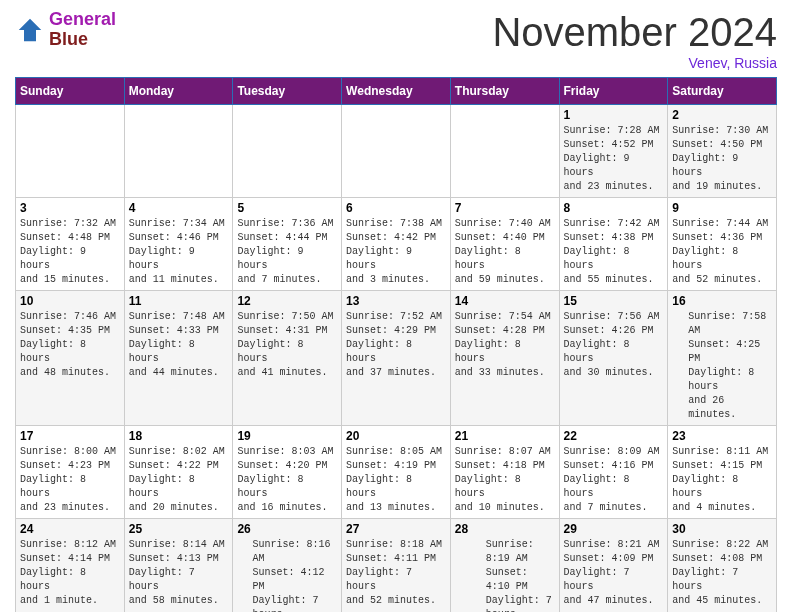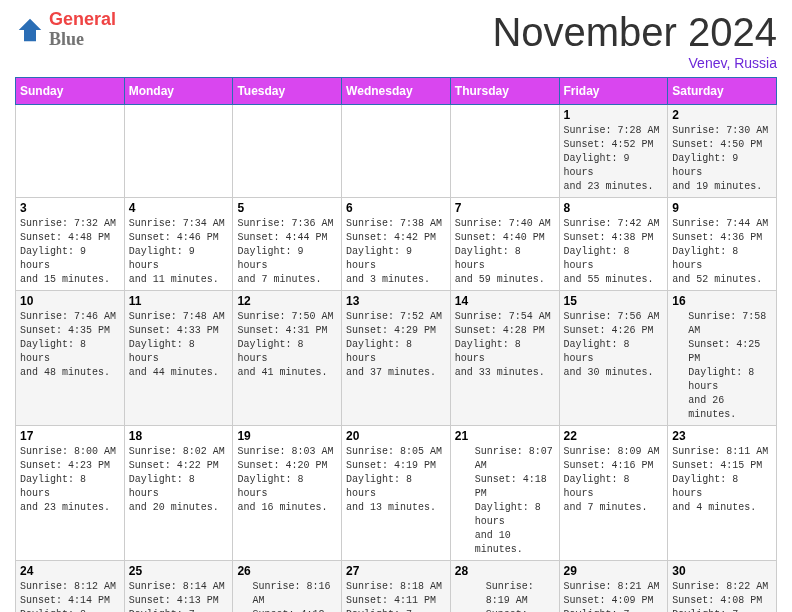--- a/index.html
+++ b/index.html
@@ -19,22 +19,22 @@
     .logo {
       display: flex;
       align-items: center;
       gap: 4px;
     }
     .logo-text {
       font-size: 18px;
       font-weight: bold;
       line-height: 1.1;
     }
-    .logo-text .general { color: #ef4444; text-align: center; }
-    .logo-text .blue { color: #737373; font-family: Liberation Serif, serif; }
+    .logo-text .general { color: #a21caf; text-align: center; }
+    .logo-text .blue { color: #7f1d1d; }
     .logo-icon {
       width: 30px;
       height: 30px;
     }
     .title-block {
       text-align: right;
     }
     .month-title {
       font-size: 40px;
       font-weight: normal;
@@ -43,21 +43,21 @@
     .location {
       font-size: 14px;
       color: #6d28d9;
     }
     table {
       width: 100%;
       border-collapse: collapse;
       font-size: 11px;
     }
     thead tr th {
-      background: #d946ef;
+      background: #701a75;
       color: #fff;
       padding: 6px 4px;
       text-align: left;
       font-size: 12px;
       font-weight: bold;
       border: 1px solid #2a6db5;
     }
     tbody tr td {
       border: 1px solid #ccc;
       vertical-align: top;
@@ -264,21 +264,21 @@
         </td>
         <td>
           <span class="day-num">20</span>
           <div class="day-info" style="white-space: pre-line;">Sunrise: 8:05 AM
 Sunset: 4:19 PM
 Daylight: 8 hours
 and 13 minutes.</div>
         </td>
         <td>
           <span class="day-num">21</span>
-          <div class="day-info" style="white-space: pre-line; margin-left: 20px;">Sunrise: 8:07 AM
+          <div class="day-info" style="white-space: pre-line;">Sunrise: 8:07 AM
 Sunset: 4:18 PM
 Daylight: 8 hours
 and 10 minutes.</div>
         </td>
         <td>
           <span class="day-num">22</span>
           <div class="day-info" style="white-space: pre-line;">Sunrise: 8:09 AM
 Sunset: 4:16 PM
 Daylight: 8 hours
 and 7 minutes.</div>

